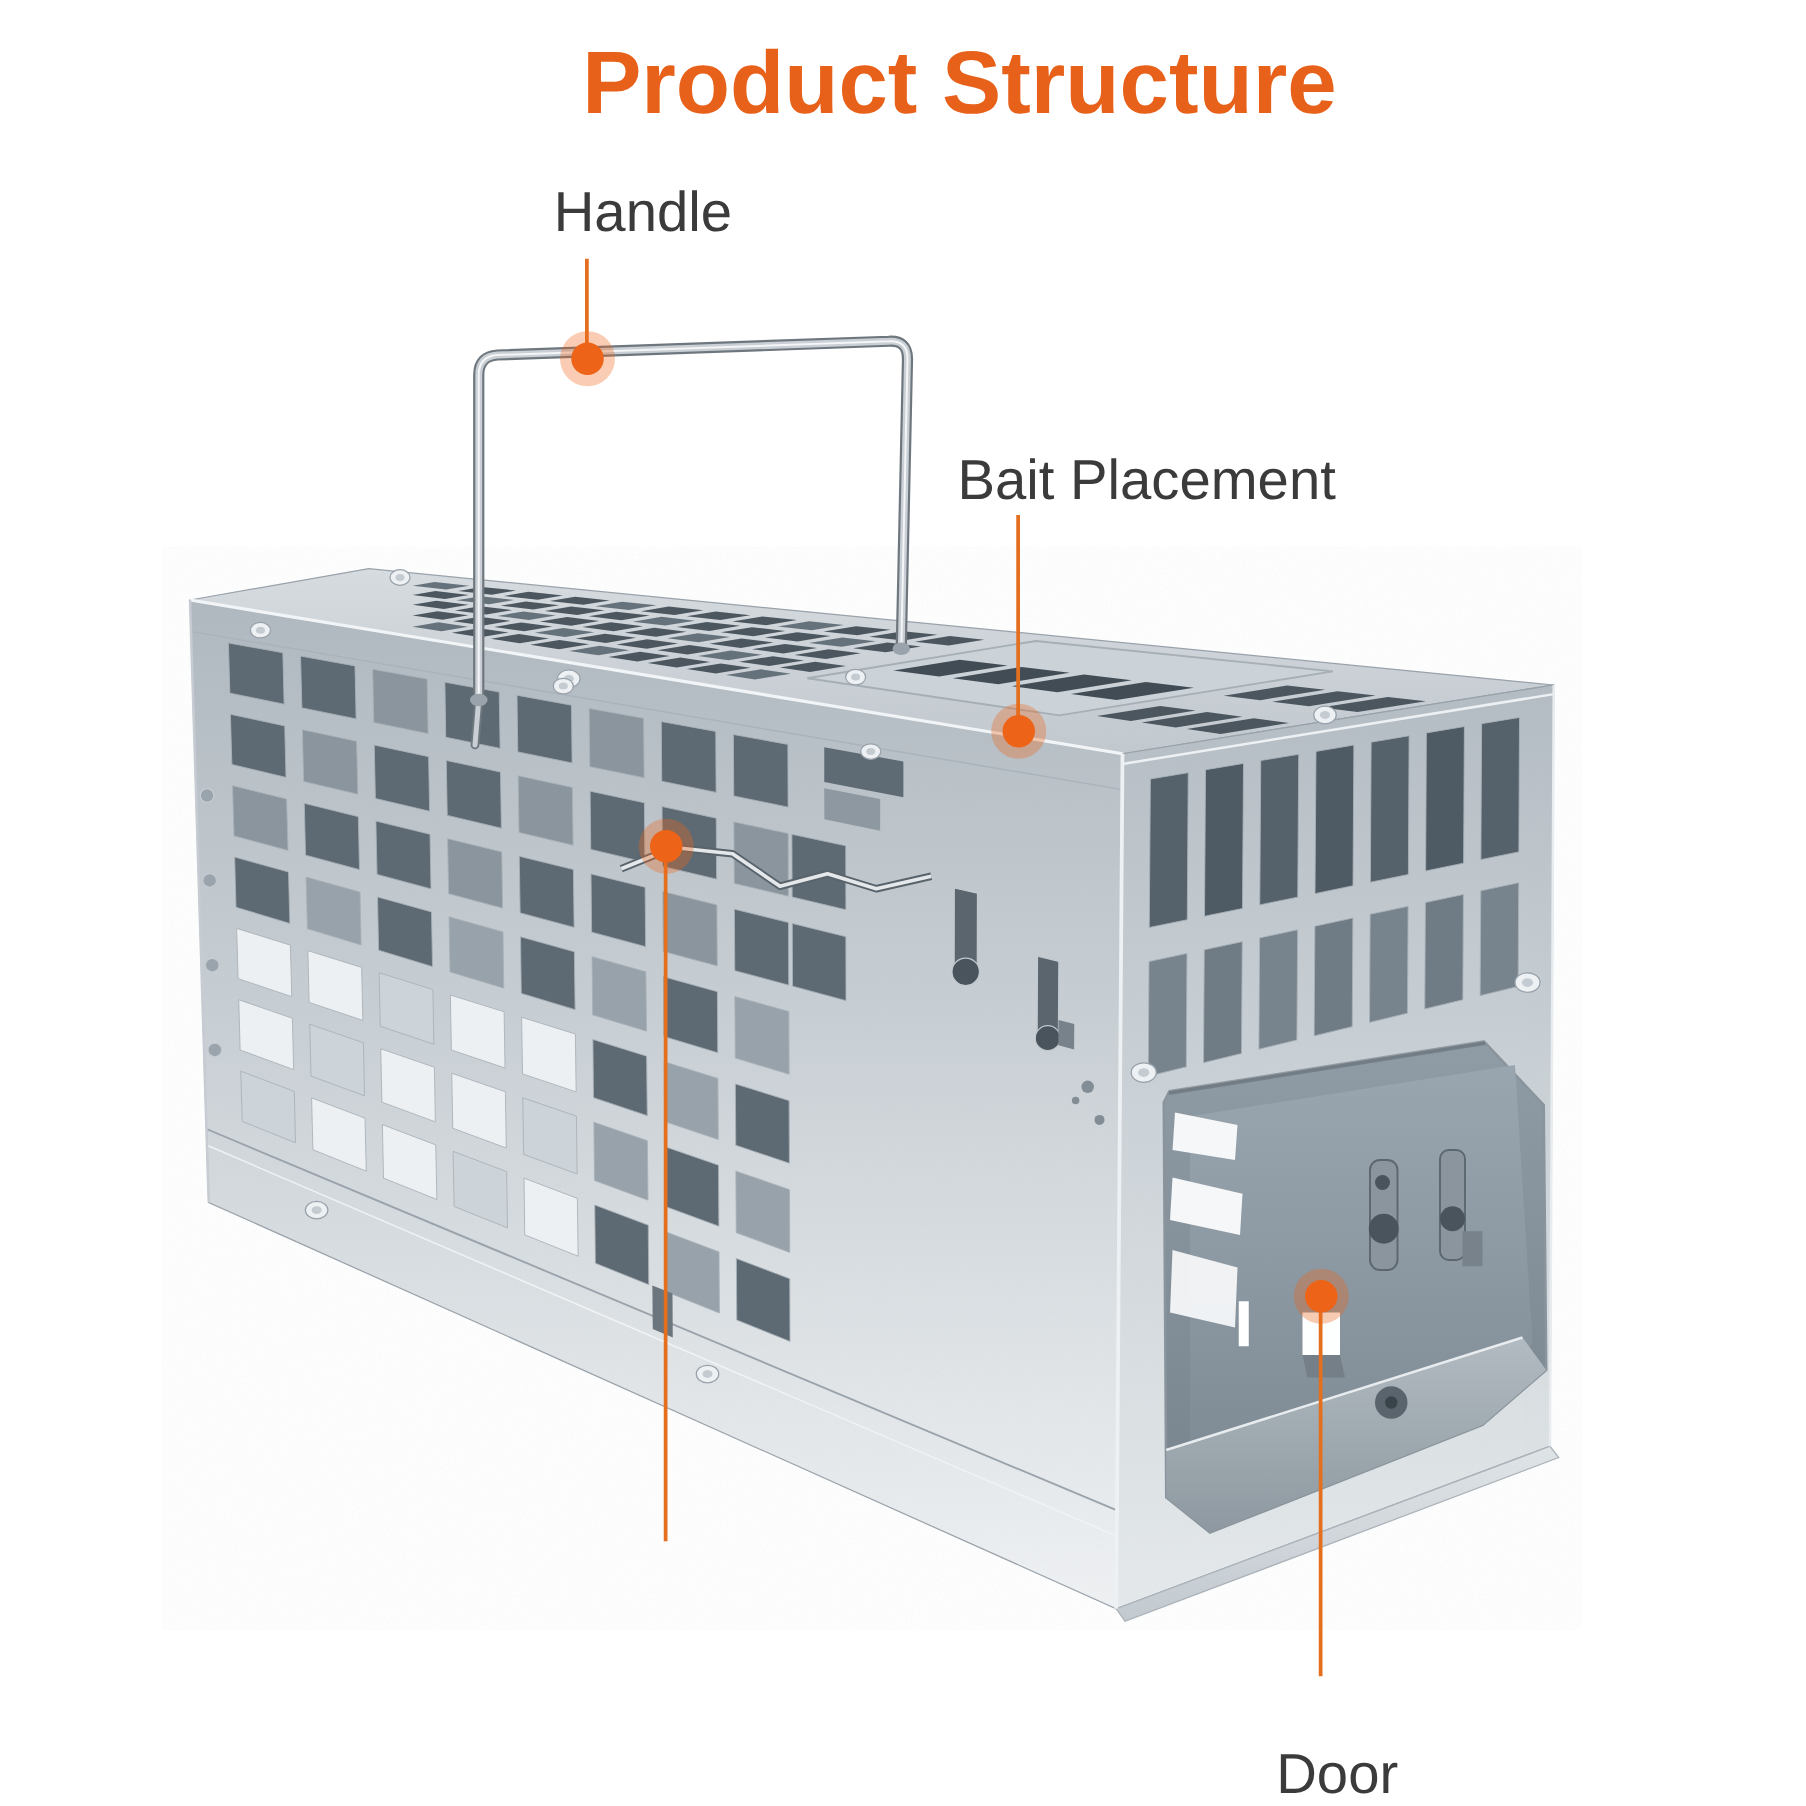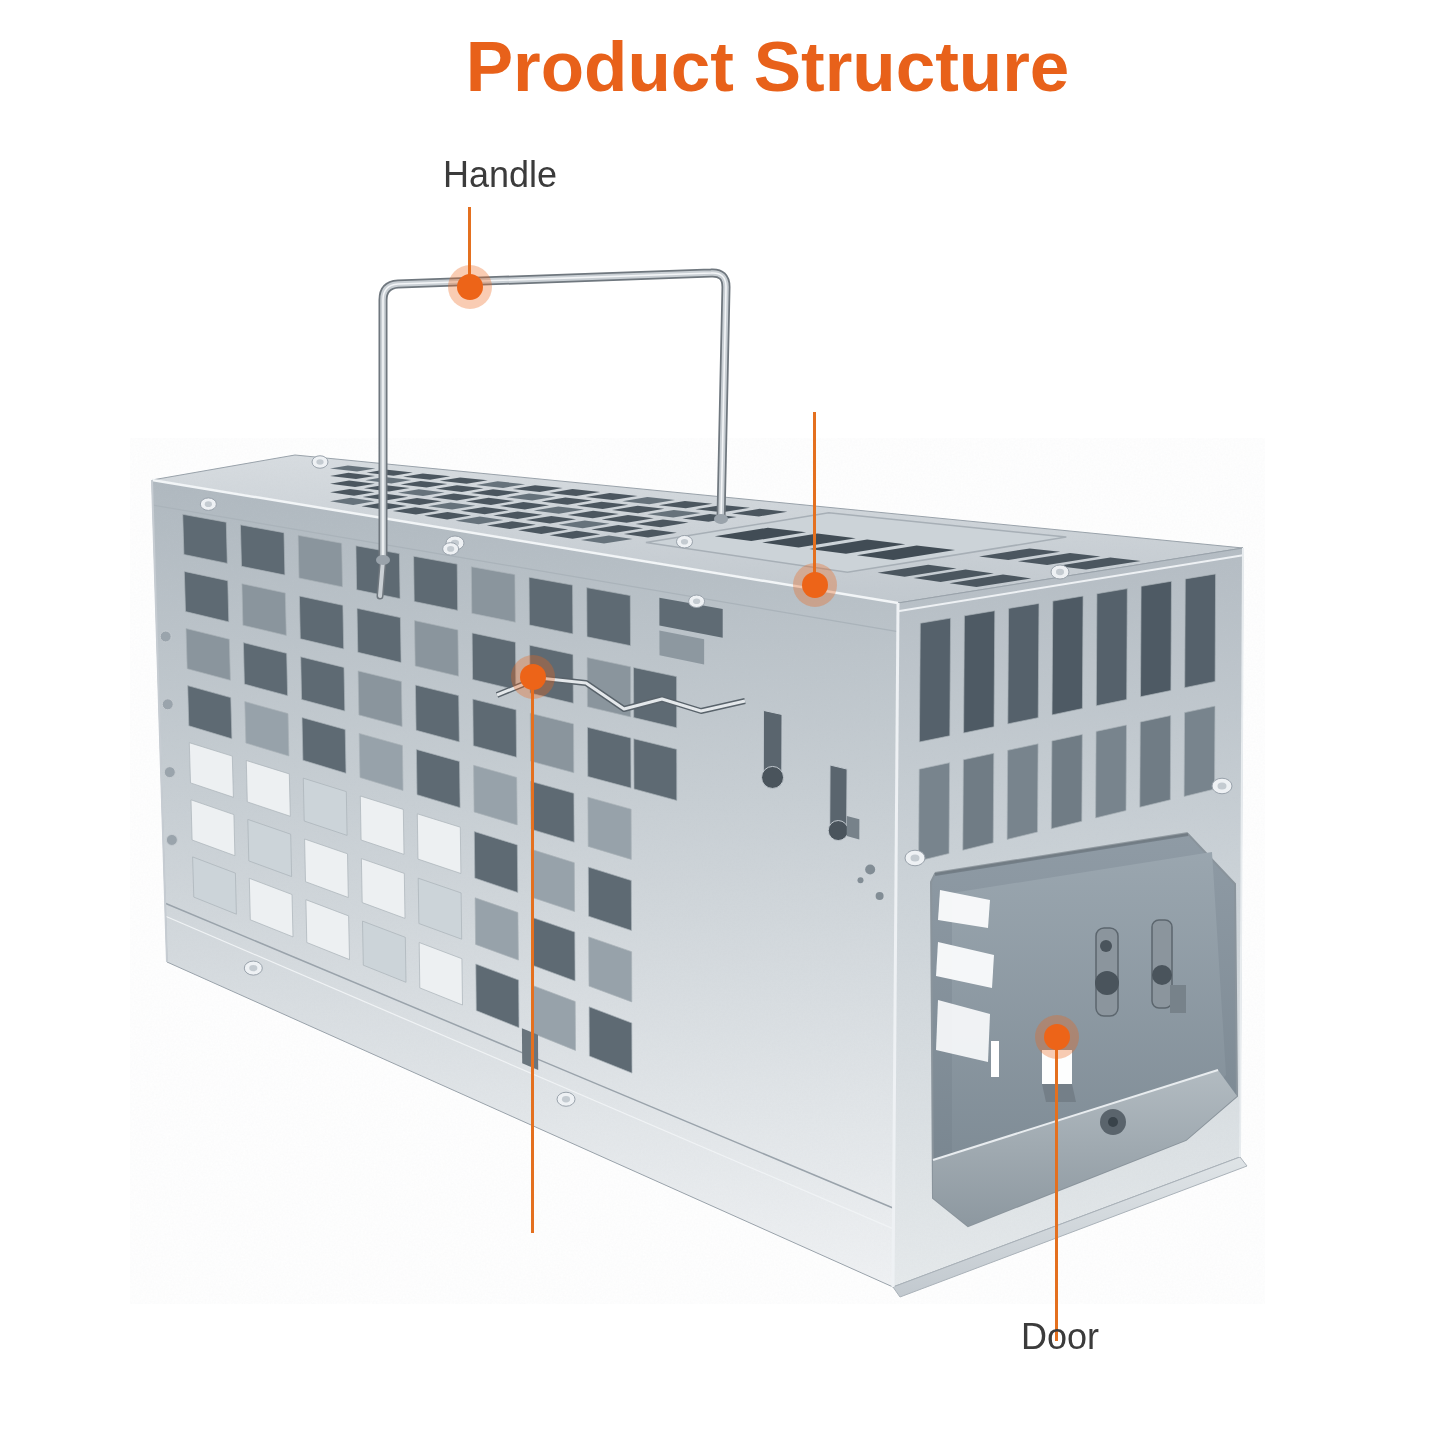--- a/index.html
+++ b/index.html
@@ -1,36 +1,36 @@
 <!DOCTYPE html>
 <html style="--accent: #e8611a; --dot: #ed6418; --line: #e4701f;"><head>
 <meta charset="utf-8">
 <style>
   html,body{margin:0;padding:0;background:#ffffff;}
   .stage{position:relative;width:1351px;height:1445px;background:#fff;overflow:hidden;
          font-family:"Liberation Sans", sans-serif;}
   .stage svg{position:absolute;left:0;top:0;}
   .page-title{position:absolute;left:90px;top:26px;width:1355px;margin:0;text-align:center;
               font-size:71px;font-weight:700;color:var(--accent,#e8611a);letter-spacing:0;}
-  .callout-label{position:absolute;font-size:36px;color:#3b3b3b;white-space:nowrap;line-height:1.08;margin-top:10px;}
+  .callout-label{position:absolute;font-size:45px;color:#3b3b3b;white-space:nowrap;line-height:1.08;}
   .callout-line{position:absolute;width:3px;background:var(--line,#e4701f);}
   .callout-dot{position:absolute;width:26px;height:26px;border-radius:50%;
                background:var(--dot,#ed6418);
                box-shadow:0 0 0 9px rgba(237,100,24,0.33);}
   
   .lbl-handle{left:443px;top:146px;}
   .ln-handle{left:468px;top:207px;height:80px;}
   .dot-handle{left:457px;top:274px;}
   .lbl-bait-placement{left:766px;top:360px;}
   .ln-bait-placement{left:813px;top:412px;height:173px;}
   .dot-bait-placement{left:802px;top:572px;}
   .lbl-bait-rod{left:450px;top:1246px;}
   .ln-bait-rod{left:531px;top:677px;height:556px;}
   .dot-bait-rod{left:520px;top:664px;}
-  .lbl-door{left:1021px;top:1308px;}
+  .lbl-door{left:1021px;top:1395px;}
   .ln-door{left:1055px;top:1037px;height:304px;}
   .dot-door{left:1044px;top:1024px;}
 </style>
 </head>
 <body>
 
 <div class="stage">
 
   <svg id="cage-svg" width="1445" height="1445" viewBox="0 0 1445 1445" aria-hidden="true">
     <defs>
@@ -292,20 +292,21 @@
   </svg>
 
   <h1 class="page-title">Product Structure</h1>
 
   <div class="callout-line ln-handle"></div>
   <div class="callout-dot dot-handle"></div>
   <div class="callout-label lbl-handle">Handle</div>
 
   <div class="callout-line ln-bait-placement"></div>
   <div class="callout-dot dot-bait-placement"></div>
+  <div class="callout-label lbl-bait-placement">Bait Placement</div>
 
   <div class="callout-line ln-bait-rod"></div>
   <div class="callout-dot dot-bait-rod"></div>
 
   <div class="callout-line ln-door"></div>
   <div class="callout-dot dot-door"></div>
   <div class="callout-label lbl-door">Door</div>
 </div>
 
 </body></html>

